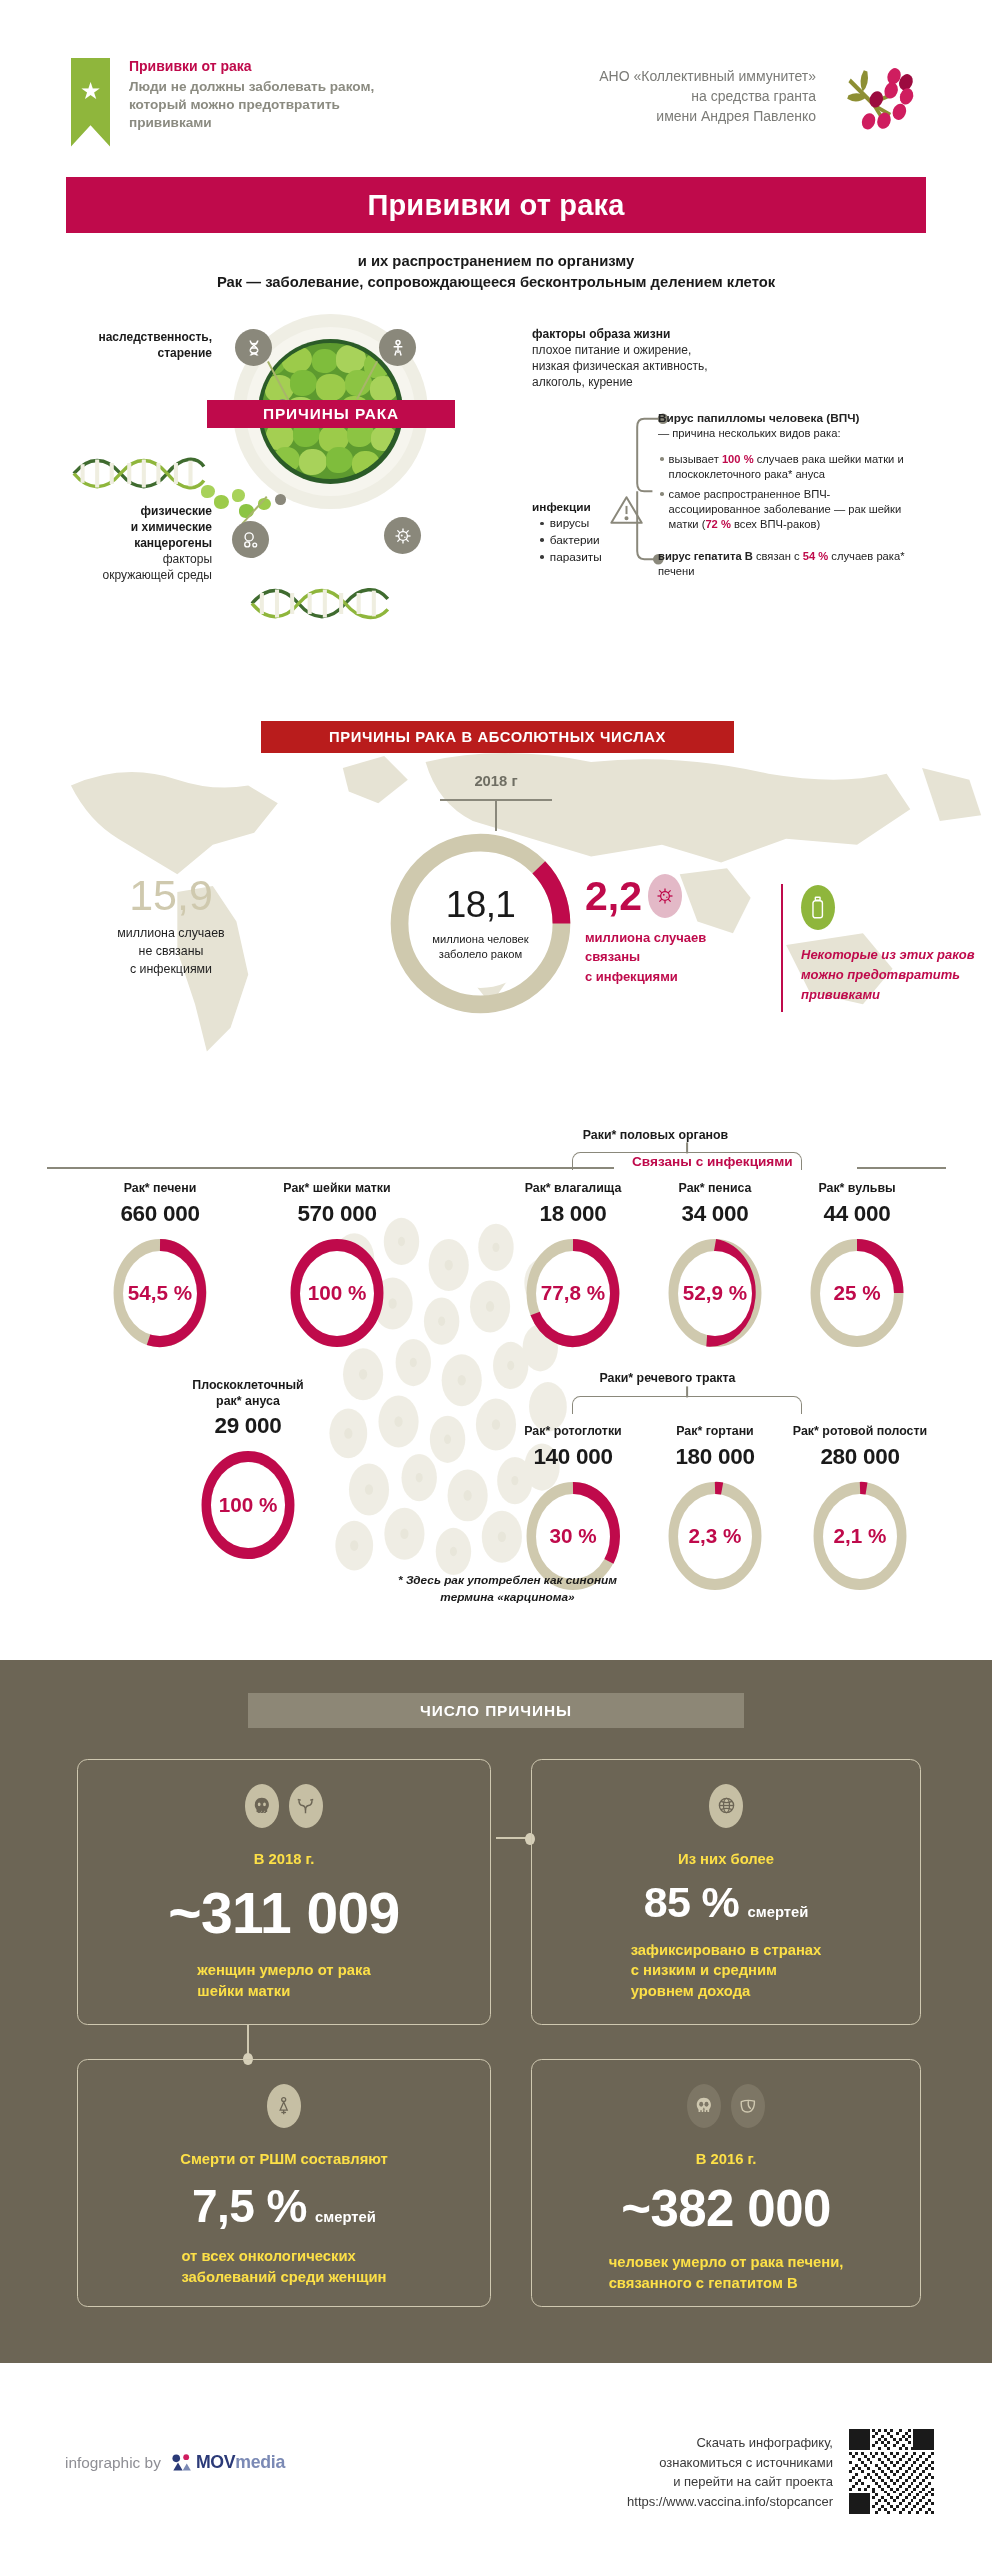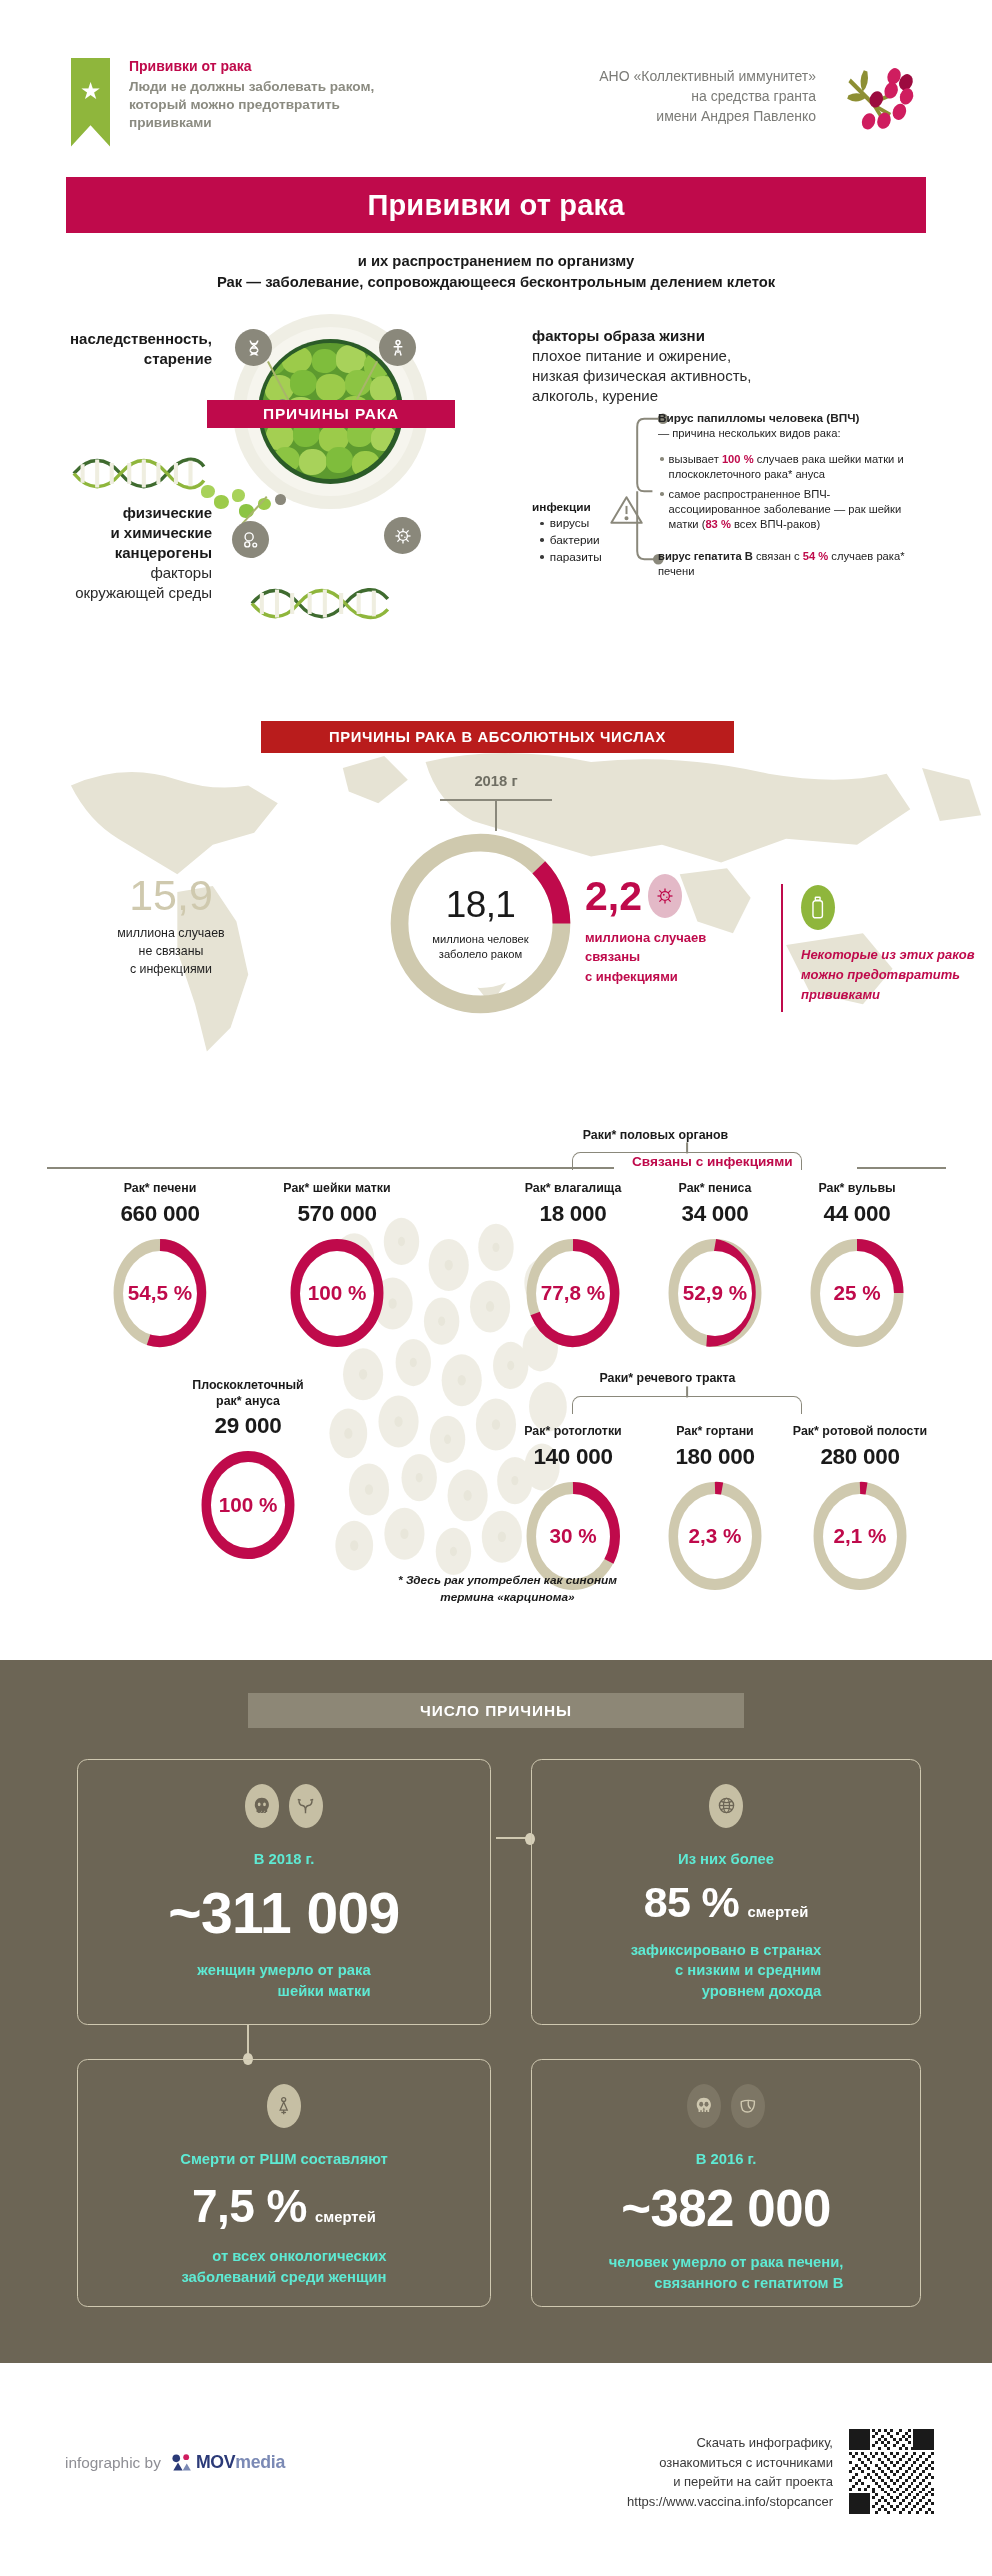--- a/index.html
+++ b/index.html
@@ -64,21 +64,21 @@
     position: absolute; left: 207px; top: 99px; width: 248px; height: 28px;
     background: #bf0a4b; display:flex; align-items:center; justify-content:center; z-index: 6;
   }
   .causes-label span { color:#fff; font-size:15.4px; font-weight:bold; letter-spacing:0.9px; }
   .ic {
     position: absolute; width: 37px; height: 37px; border-radius: 50%;
     background: #8a887b; display:flex; align-items:center; justify-content:center;
     color:#fff; z-index:5;
   }
   .ic svg { width: 20px; height: 20px; }
-  .lbl { position: absolute; font-size: 15px; line-height: 1.34; color:#1a1a1a; }
+  .lbl { position: absolute; font-size: 12px; line-height: 1.34; color:#1a1a1a; }
   .lbl b { font-weight: bold; }
   .lbl .norm { font-weight: normal; color:#2a2a2a; }
   .dna { position:absolute; }
   .connector { position:absolute; background:#a8b56b; }
   .warn { position:absolute; z-index:5; }
 
   .hpv-block { position: absolute; left: 658px; top: 109px; width: 248px; font-size:11.2px; color:#232323; line-height:1.36; }
   .hpv-block .ttl { font-weight:bold; font-size:11.8px; }
   .hpv-block ul { list-style:none; margin-top: 10.6px; }
   .hpv-block li { position:relative; padding-left: 10.6px; margin-bottom: 4.7px; }
@@ -142,21 +142,21 @@
   .footnote { position:absolute; left:354px; top:1572px; width:307px; text-align:center; font-style:italic; font-weight:bold; font-size:11.8px; color:#1a1a1a; line-height:1.46; }
 
   
   .deaths { position:absolute; left:0; top:1660px; width:993px; height:703px; background:#6c6555; }
   .deaths-head { position:absolute; left:248px; top:33px; width:496px; height:35px; background:#8d8776; display:flex; align-items:center; justify-content:center; }
   .deaths-head span { color:#fff; font-size:15.4px; font-weight:bold; letter-spacing:0.9px; }
   .dcard { position:absolute; border:1.2px solid #cfc8b0; border-radius:10.6px; display:flex; flex-direction:column; align-items:center; padding-top:23.6px; }
   .dicons { display:flex; gap:9.5px; margin-bottom:21px; }
   .dicon { width:34px; height:44px; border-radius:50%; background:#c6bfa4; display:flex; align-items:center; justify-content:center; }
   .dicon.faded { background:#7d7665; }
-  .dsmall { color:#5eead4; font-size:14.8px; font-weight:bold; text-align:right; line-height:1.4; }
+  .dsmall { color:#fde047; font-size:14.8px; font-weight:bold; text-align:left; line-height:1.4; }
   .dbig { color:#fff; font-weight:bold; letter-spacing:-0.6px; }
   .dsuffix { color:#fff; font-size:14.8px; font-weight:bold; }
   .dconn { position:absolute; background:#cfc8b0; }
   .dnode { position:absolute; width:9.5px; height:11.8px; border-radius:50%; background:#d6cfb8; }
 
   
   .footer { position:absolute; left:0; top:2363px; width:993px; height:213px; background:#fff; }
   .fl { position:absolute; left:65px; top:89px; display:flex; align-items:center; gap:10.6px; }
   .fl-txt { color:#8e8e94; font-size:15.4px; }
   .mov { display:flex; align-items:center; gap:3.5px; }
@@ -392,21 +392,21 @@
     </svg>
 
     <div class="hpv-block">
       <div class="ttl">Вирус папилломы человека (ВПЧ)</div>
       <div>— причина нескольких видов рака:</div>
       <ul>
         <li>
           <span>вызывает </span><span class="pink">100 %</span><span> случаев рака шейки матки и плоскоклеточного рака* ануса</span>
         </li>
         <li>
-          <span>самое распространенное ВПЧ-ассоциированное заболевание — рак шейки матки (</span><span class="pink">83 %</span><span> всех ВПЧ-раков)</span>
+          <span>самое распространенное ВПЧ-ассоциированное заболевание — рак шейки матки (</span><span class="pink">72 %</span><span> всех ВПЧ-раков)</span>
         </li>
       </ul>
       <div style="margin-top:16.5px;">
         <b>вирус гепатита B</b><span> связан с </span><span class="pink">54 %</span><span> случаев рака* печени</span>
       </div>
     </div>
   </div>
 
   <div class="abs-sec">
     <svg class="worldmap" viewBox="0 0 1680 640" preserveAspectRatio="none">

